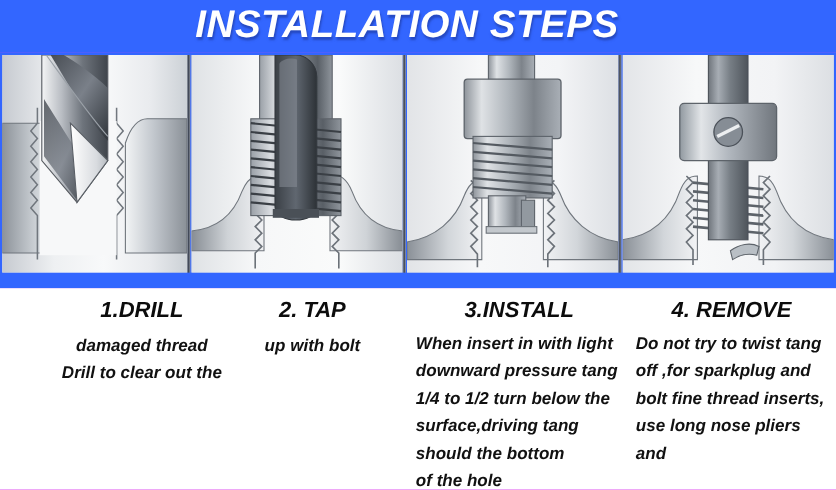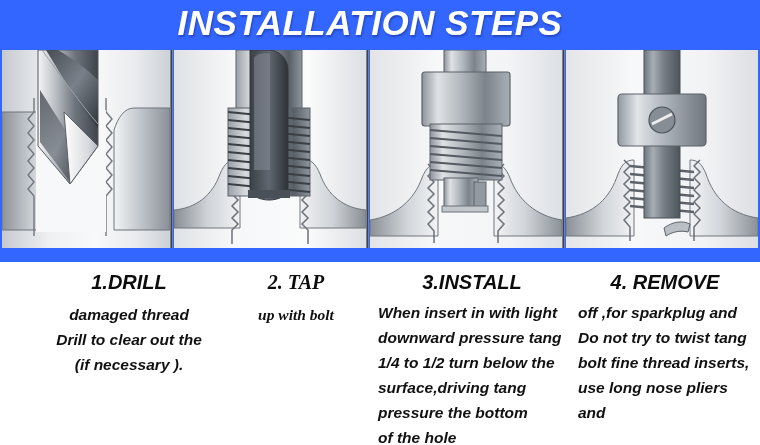--- a/index.html
+++ b/index.html
@@ -45,21 +45,21 @@
     position:absolute;left:0;top:200px;width:760px;height:14px;background:#3366ff;
   }
   .panel svg{display:block;}
 
   
   .steps{
     position:absolute;left:0;top:262px;width:760px;height:183px;background:#fff;
   }
   .step{position:absolute;top:0;height:183px;}
   .s1{left:0px;width:186px;margin-left:36px;}
-  .s2{left:202px;width:188px;font-family:Liberation Serif, serif;}
+  .s2{left:190px;width:188px;}
   .s3{left:374px;width:196px;}
   .s4{left:570px;width:190px;}
 
   .step-title{
     margin:0;padding:0;text-align:center;
     font-style:italic;font-weight:bold;font-size:20px;color:#0c0c0c;
     padding-top:9px;white-space:nowrap;
   }
   .step-body{
     margin:0;padding:0;font-style:italic;font-weight:bold;
@@ -317,48 +317,47 @@
     <div class="strip-foot"></div>
   </div>
 
   <div class="steps">
 
     <div class="step s1">
       <div class="step-title">1.DRILL</div>
       <div class="step-body">
         <span>damaged thread</span>
         <span>Drill to clear out the</span>
-        <span>(if necessary ).</span>
       </div>
     </div>
 
     <div class="step s2">
       <div class="step-title">2. TAP</div>
       <div class="step-body">
         <span>up with bolt</span>
       </div>
     </div>
 
     <div class="step s3">
       <div class="step-title">3.INSTALL</div>
       <div class="step-body">
         <span>When insert in with light</span>
         <span>downward pressure tang</span>
         <span>1/4 to 1/2 turn below the</span>
         <span>surface,driving tang</span>
-        <span>pressure the bottom</span>
+        <span>should the bottom</span>
         <span>of the hole</span>
       </div>
     </div>
 
     <div class="step s4">
       <div class="step-title">4. REMOVE</div>
       <div class="step-body">
+        <span>Do not try to twist tang</span>
         <span>off ,for sparkplug and</span>
-        <span>Do not try to twist tang</span>
         <span>bolt fine thread inserts,</span>
         <span>use long nose pliers and</span>
 
       </div>
     </div>
 
   </div>
 </div>
 
 </body></html>

